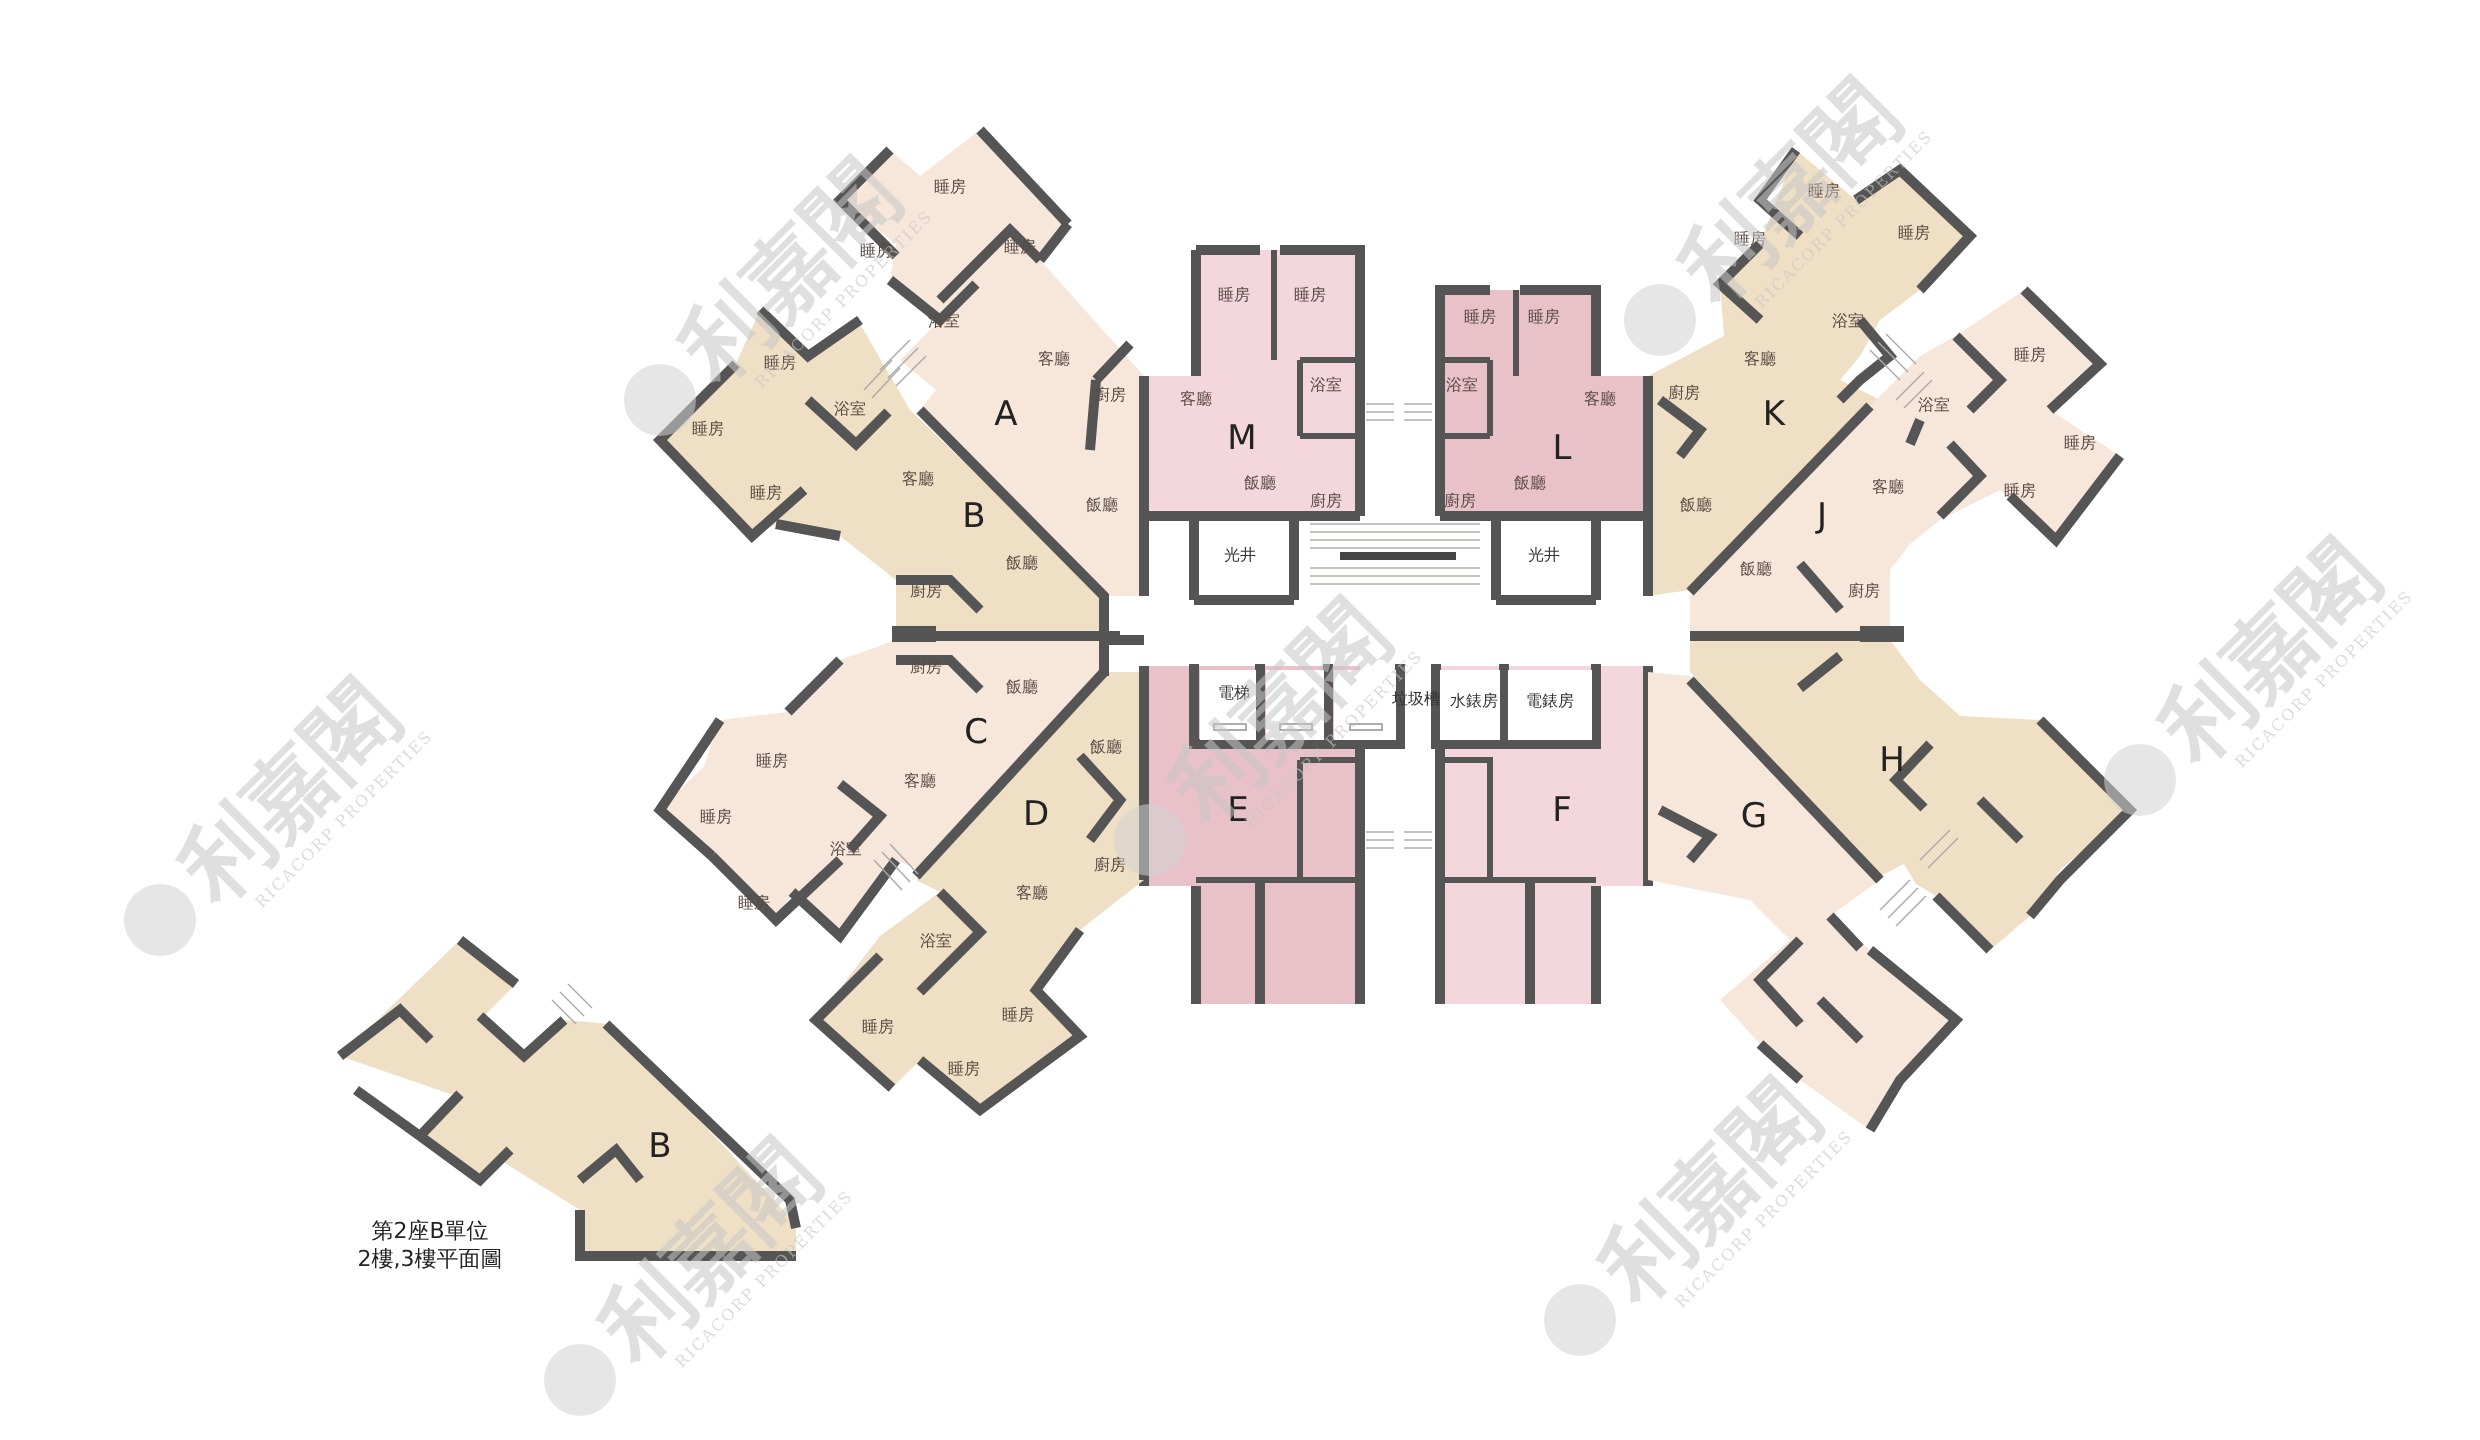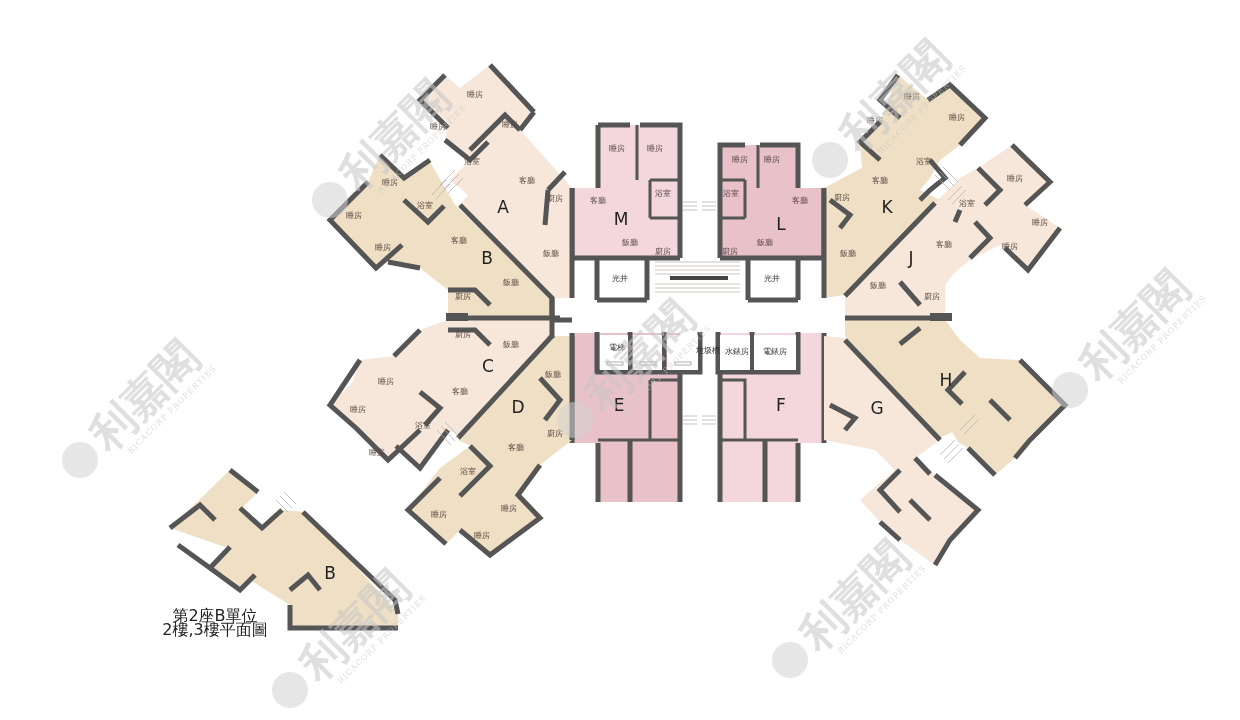--- a/index.html
+++ b/index.html
@@ -3,21 +3,21 @@
 <meta charset="utf-8">
 <style>
   html,body{margin:0;padding:0;background:#ffffff;}
   body{width:1240px;height:720px;overflow:hidden;position:relative;font-family:"DejaVu Sans",sans-serif;}
   #plan{position:absolute;left:0;top:0;width:1240px;height:720px;}
   .room-label{font-size:8px;fill:#5a4a44;text-anchor:middle;dominant-baseline:middle;}
   .room-label-dark{font-size:8px;fill:#333;text-anchor:middle;dominant-baseline:middle;}
   .unit-letter{font-size:17px;fill:#222;text-anchor:middle;dominant-baseline:middle;}
   .wall{fill:none;stroke:#555555;stroke-width:5;stroke-linejoin:miter;}
   .wall-thin{fill:none;stroke:#555555;stroke-width:3;}
-  .caption{position:absolute;left:160px;top:609px;width:110px;text-align:center;font-size:16px;line-height:14px;color:#222;font-family:"DejaVu Sans",sans-serif;}
+  .caption{position:absolute;left:160px;top:609px;width:110px;text-align:center;font-size:11px;line-height:14px;color:#222;font-family:"DejaVu Sans",sans-serif;}
   .wm{fill:#d2d2d2;opacity:0.55;}
   .wm-text{font-size:44px;font-weight:bold;fill:#c6c6c6;opacity:0.55;font-family:"DejaVu Serif",serif;}
   .wm-sub{font-size:8px;fill:#c6c6c6;opacity:0.6;letter-spacing:1px;font-family:"DejaVu Serif",serif;}
 </style>
 </head>
 <body>
 
 <svg id="plan" viewBox="0 0 1240 720" xmlns="http://www.w3.org/2000/svg">
 
   <g>

